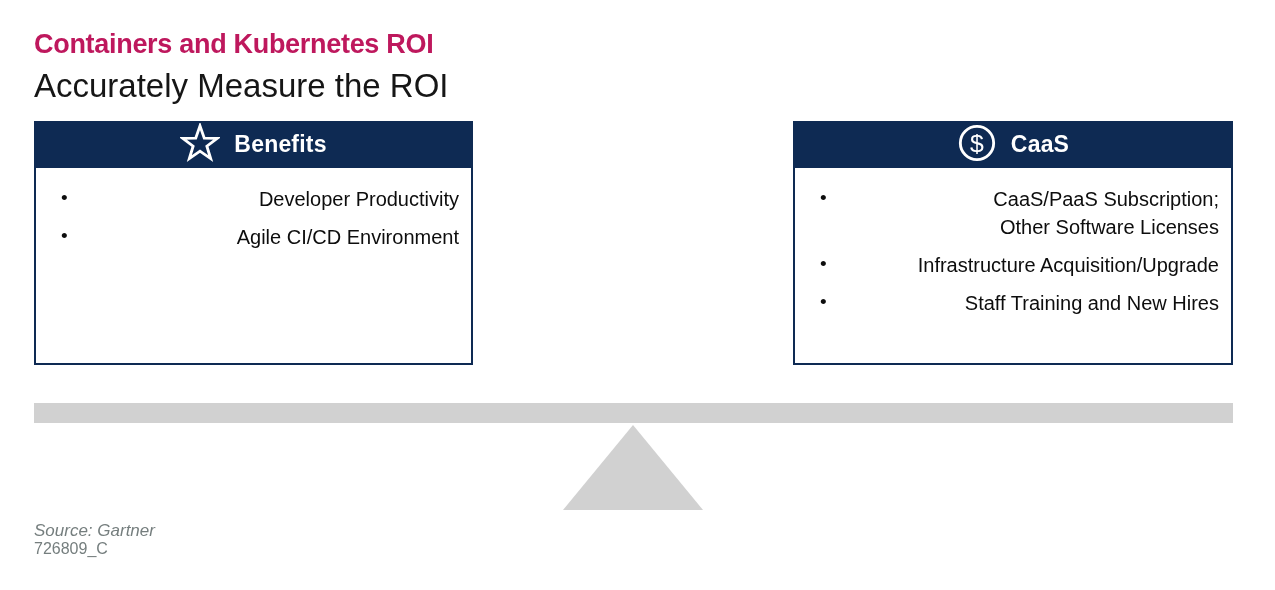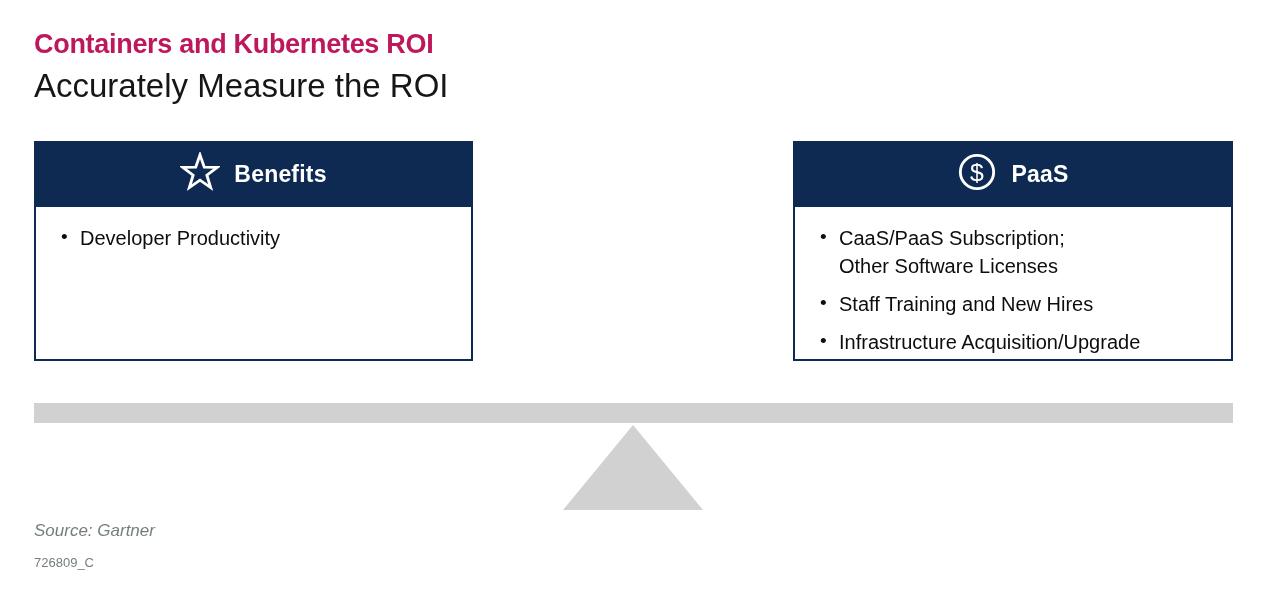--- a/index.html
+++ b/index.html
@@ -39,41 +39,41 @@
     line-height: 1.1;
   }
   .panel {
     position: absolute;
     top: 121px;
     width: 440px;
   }
   .panel-left  { left: 34px; width: 439px; }
   .panel-right { left: 793px; width: 440px; }
   .panel-header {
-    height: 66px;
+    height: 47px;
     background: var(--navy);
     display: flex;
     align-items: center;
     justify-content: center;
     gap: 14px;
-    margin-top: 20px;
   }
   .panel-header .hdr-label {
     color: #ffffff;
     font-size: 23px;
     font-weight: bold;
     letter-spacing: 0.2px;
   }
   .hdr-icon { display: block; }
   .panel-body {
     border: 2px solid var(--navy);
     border-top: none;
-    height: 154px;
+    height: 197px;
     padding: 17px 12px 0 20px;
     background: #ffffff;
+    text-align: right;
   }
   ul.item-list {
     list-style: none;
     margin: 0;
     padding: 0;
   }
   ul.item-list li {
     position: relative;
     padding-left: 24px;
     font-size: 20px;
@@ -112,22 +112,22 @@
     position: absolute;
     left: 34px;
     top: 521px;
     font-size: 17px;
     color: var(--muted);
     font-style: italic;
   }
   .figure-id {
     position: absolute;
     left: 34px;
-    top: 555px;
-    font-size: 13px;
+    top: 540px;
+    font-size: 16px;
     color: var(--muted);
   }
 </style>
 </head>
 <body>
 
 <div class="page-title">Containers and Kubernetes ROI</div>
 <div class="page-subtitle">Accurately Measure the ROI</div>
 
 <div class="panel panel-left">
@@ -137,45 +137,46 @@
         <polygon points="21,3 25.47,15.85 39.07,16.13 28.23,24.35 32.17,37.37 21,29.6 9.83,37.37 13.77,24.35 2.93,16.13 16.53,15.85" fill="none" stroke="#ffffff" stroke-width="3" stroke-linejoin="miter"></polygon>
       </svg>
     </span>
     <span class="hdr-label">Benefits</span>
   </div>
   <div class="panel-body">
     <ul class="item-list">
 
         <li>Developer Productivity</li>
 
+        <li>Agile CI/CD Environment</li>
 
 
       </ul>
   </div>
 </div>
 
 <div class="panel panel-right">
   <div class="panel-header">
     <span class="hdr-icon">
       <svg width="40" height="40" viewBox="0 0 42 42">
         <circle cx="21" cy="21" r="17.5" fill="none" stroke="#ffffff" stroke-width="3"></circle>
         <text x="21" y="30" text-anchor="middle" font-size="26" font-family="Liberation Sans, DejaVu Sans, sans-serif" fill="#ffffff">$</text>
       </svg>
     </span>
-    <span class="hdr-label">PaaS</span>
+    <span class="hdr-label">CaaS</span>
   </div>
   <div class="panel-body">
     <ul class="item-list">
 
         <li>CaaS/PaaS Subscription;
 Other Software Licenses</li>
 
+        <li>Infrastructure Acquisition/Upgrade</li>
+
         <li>Staff Training and New Hires</li>
-
-        <li>Infrastructure Acquisition/Upgrade</li>
 
       </ul>
   </div>
 </div>
 
 <div class="beam"></div>
 <div class="fulcrum"></div>
 
 <div class="source-note">Source: Gartner</div>
 <div class="figure-id">726809_C</div>

